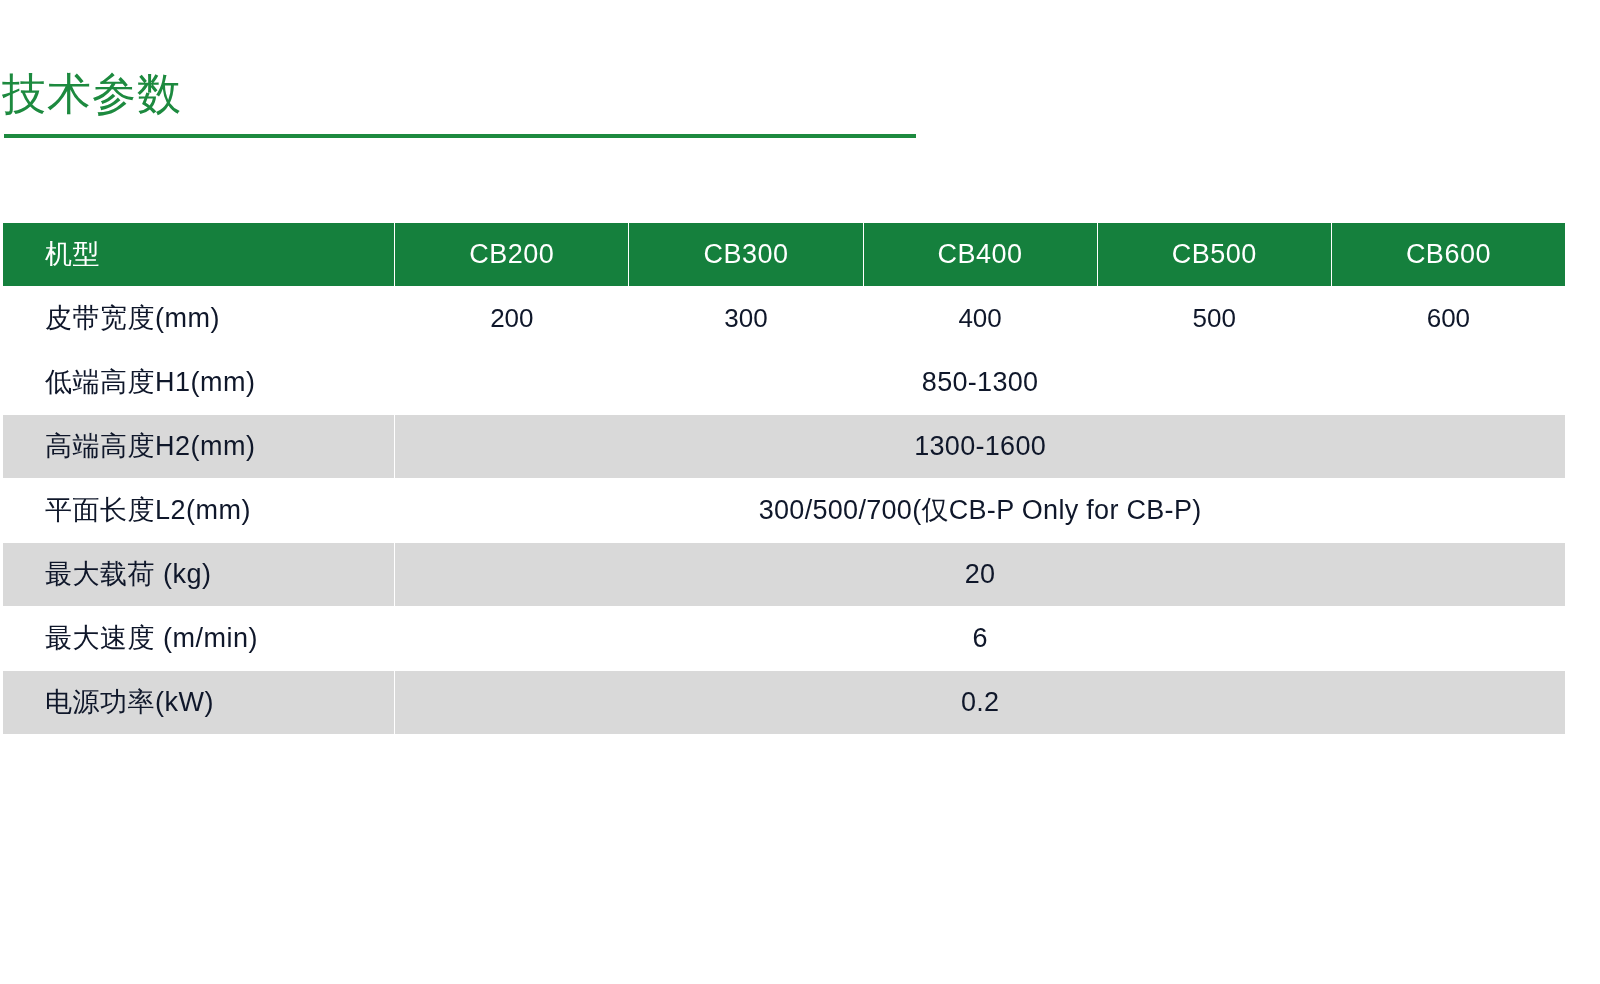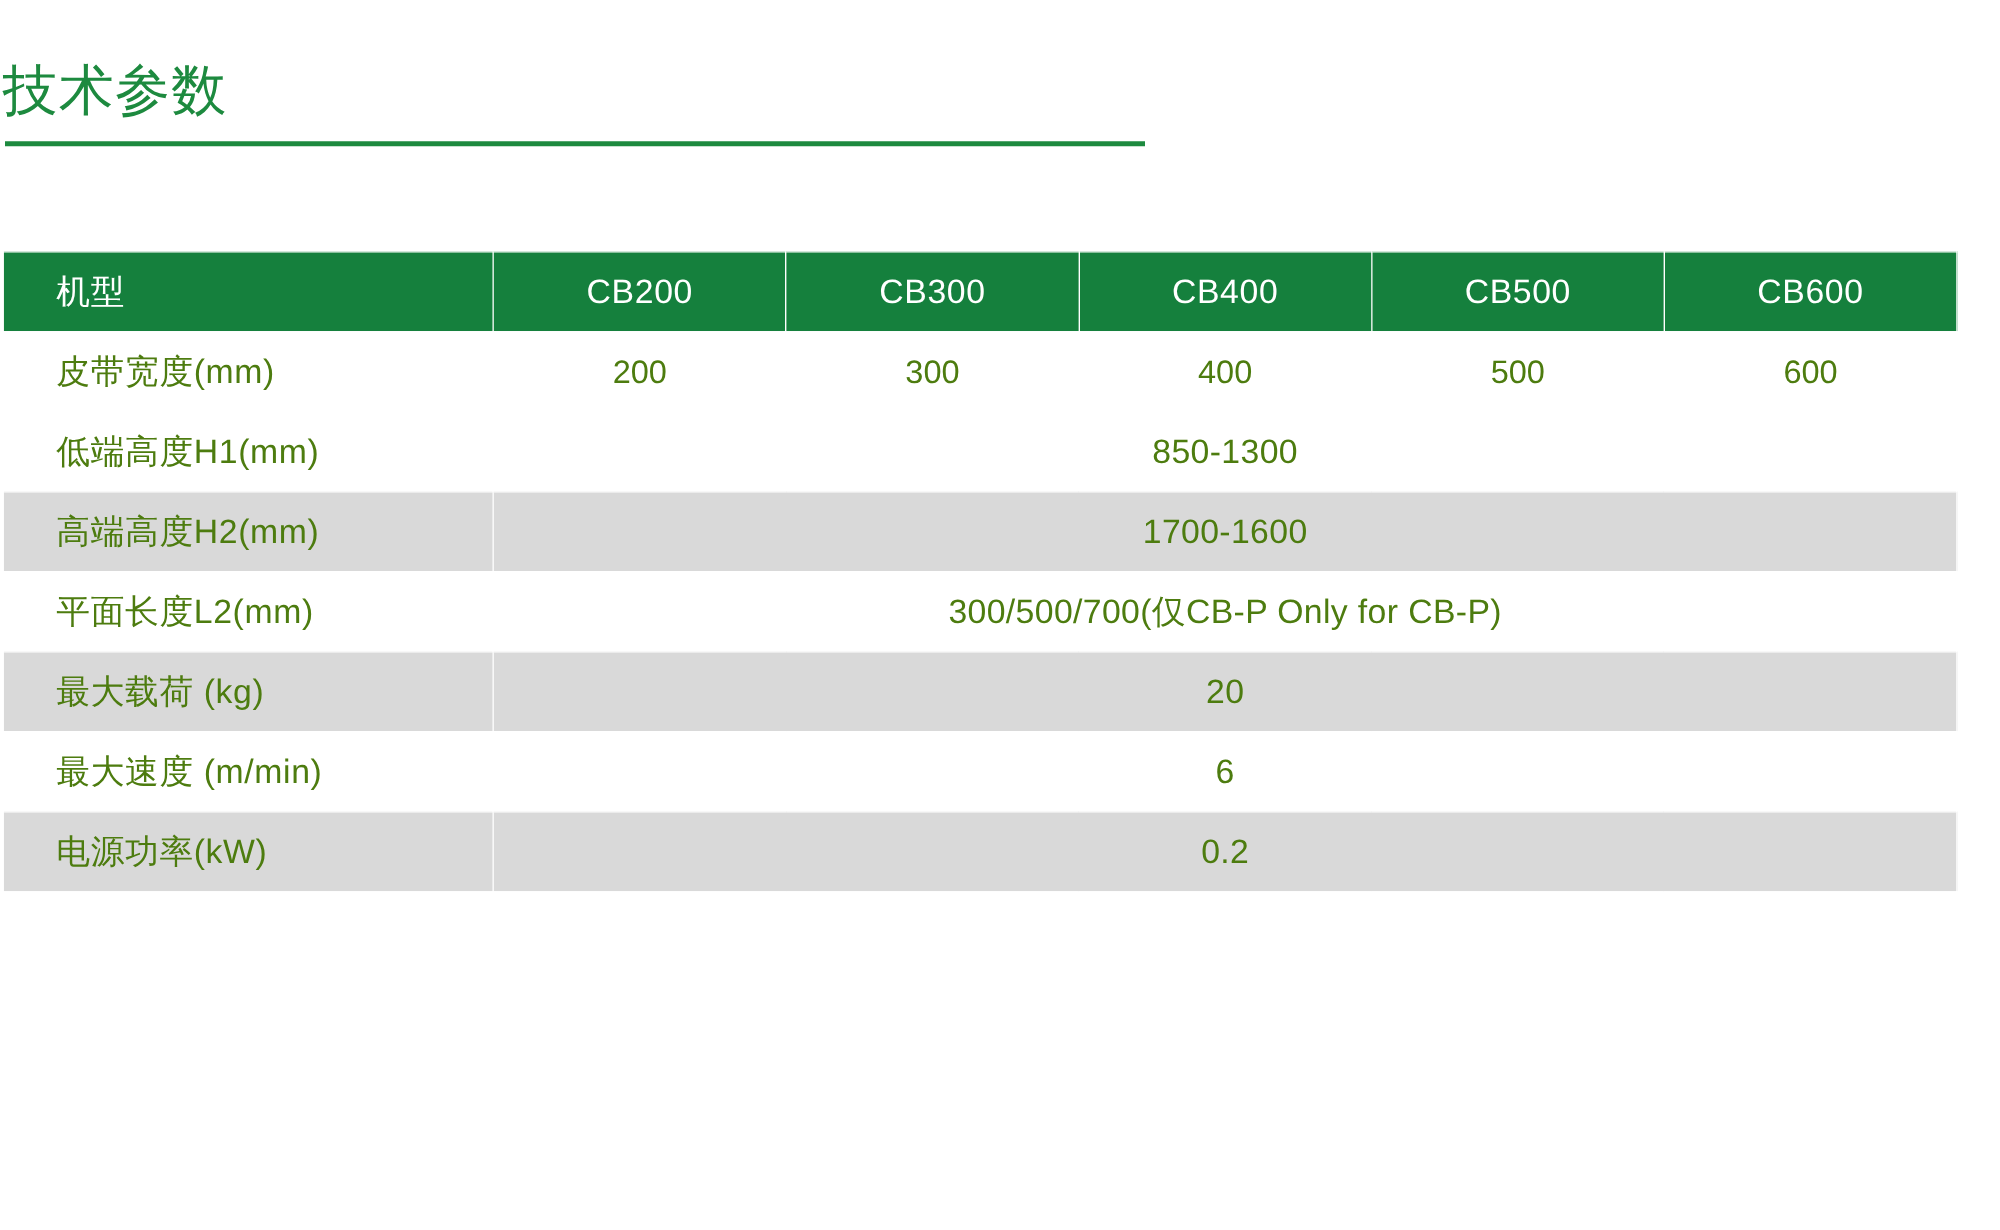--- a/index.html
+++ b/index.html
@@ -19,20 +19,21 @@
     position: relative;
     width: 1600px;
     height: 984px;
     box-sizing: border-box;
   }
 
   
   .title-block {
     padding-left: 2px;
     padding-top: 48px;
+    margin-top: 21px;
   }
   .section-title {
     font-size: 44px;
     line-height: 1.15;
     font-weight: 400;
     color: #1d8a3f;
     letter-spacing: 1px;
     margin: 0 0 14px 0;
   }
   .title-rule {
@@ -73,21 +74,21 @@
   }
   thead th.head-label {
     text-align: left;
     padding-left: 42px;
   }
   thead th.head-model {
     text-align: center;
   }
 
   tbody td {
-    color: #4d7c0f;
+    color: #0f172a;
   }
   tbody td.label {
     text-align: left;
     padding-left: 42px;
     font-size: 27px;
     letter-spacing: 0.5px;
   }
   tbody td.value {
     text-align: center;
     font-size: 26px;
@@ -146,21 +147,21 @@
         </tr>
 
 
         <tr class="row-light">
           <td class="label">低端高度H1(mm)</td>
           <td class="value-wide" colspan="5">850-1300</td>
         </tr>
 
         <tr class="row-dark">
           <td class="label">高端高度H2(mm)</td>
-          <td class="value-wide" colspan="5">1700-1600</td>
+          <td class="value-wide" colspan="5">1300-1600</td>
         </tr>
 
         <tr class="row-light">
           <td class="label">平面长度L2(mm)</td>
           <td class="value-wide" colspan="5">300/500/700(仅CB-P Only for CB-P)</td>
         </tr>
 
         <tr class="row-dark">
           <td class="label">最大载荷 (kg)</td>
           <td class="value-wide" colspan="5">20</td>

